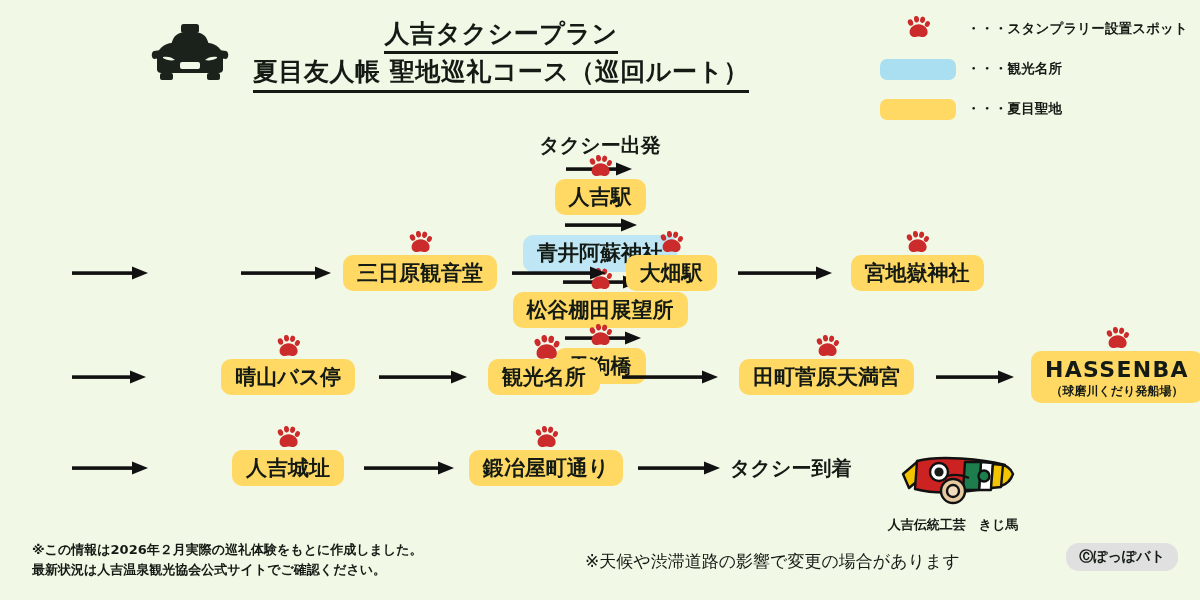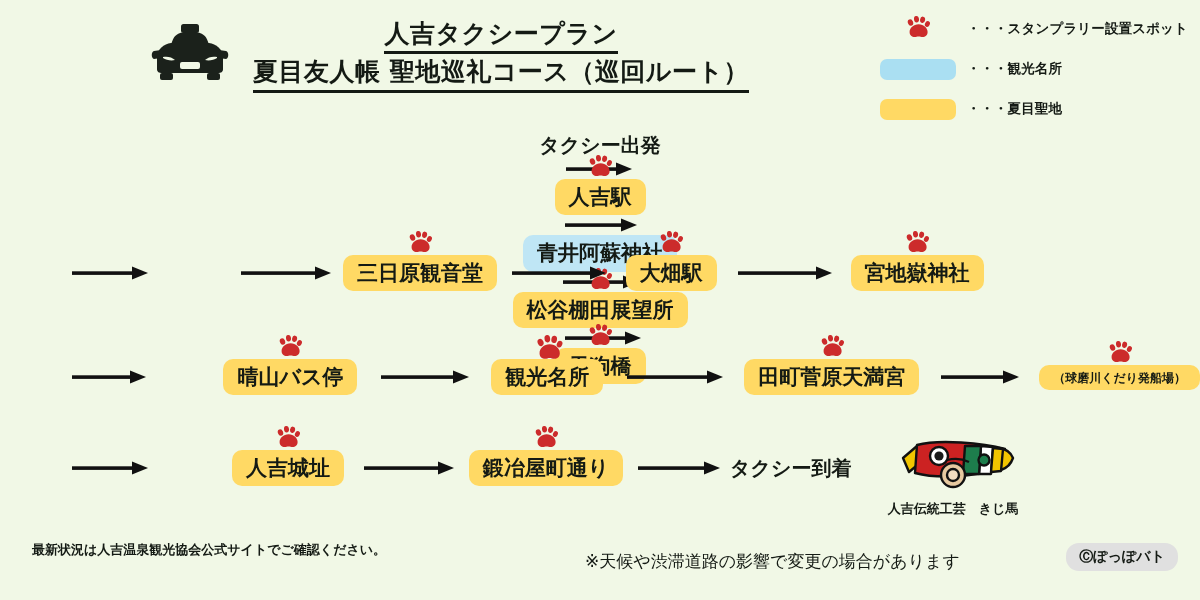--- a/index.html
+++ b/index.html
@@ -157,21 +157,21 @@
   .arrow {
     display: flex;
     align-items: center;
     height: 80px;
   }
 
   
   .kijiuma {
     position: absolute;
     left: 878px;
-    top: 432px;
+    top: 448px;
     width: 150px;
     text-align: center;
   }
   .kijiuma-caption {
     font-size: 13px;
     font-weight: bold;
     margin-top: 2px;
     white-space: nowrap;
   }
 
@@ -529,20 +529,21 @@
           <svg width="26" height="24" viewBox="0 0 26 24">
               <g fill="#cc2b2b">
                 <ellipse cx="5.5" cy="7.5" rx="2.6" ry="3.3" transform="rotate(-22 5.5 7.5)"></ellipse>
                 <ellipse cx="11.5" cy="4.2" rx="2.5" ry="3.3" transform="rotate(-8 11.5 4.2)"></ellipse>
                 <ellipse cx="17.6" cy="4.8" rx="2.5" ry="3.2" transform="rotate(10 17.6 4.8)"></ellipse>
                 <ellipse cx="22.4" cy="9" rx="2.4" ry="3" transform="rotate(26 22.4 9)"></ellipse>
                 <path d="M13.6 9.2 C18.8 9.2 22.6 13 22.6 17 C22.6 21 19 22.8 15.6 21.7 C14.4 21.3 12.8 21.3 11.6 21.7 C8.2 22.8 4.6 21 4.6 17 C4.6 13 8.4 9.2 13.6 9.2 Z"></path>
               </g>
             </svg>
         </span>
+        <span class="node-main latin">HASSENBA</span>
         <span class="node-sub">（球磨川くだり発船場）</span>
       </span>
     </div>
   </div>
 
   <div class="row row-4">
     <div class="cell arrow" style="width:152px;justify-content:flex-start;padding-left:72px">
       <svg width="80" height="20" viewBox="0 0 80 20">
           <g fill="#111">
             <rect x="0" y="8.3" width="62" height="3.6"></rect>
@@ -619,18 +620,19 @@
           <circle cx="66" cy="43" r="12" fill="#e7c9a0"></circle>
           <ellipse cx="66" cy="43" rx="6" ry="6" fill="#f2dcc0"></ellipse>
         </g>
         <path d="M60 28 C68 26 76 27 82 30" stroke="#111" stroke-width="2.2" fill="none"></path>
       </svg>
     </span>
     <div class="kijiuma-caption">人吉伝統工芸　きじ馬</div>
   </div>
 
   <div class="footer-left">
+    <div>※この情報は2026年２月実際の巡礼体験をもとに作成しました。</div>
     <div>最新状況は人吉温泉観光協会公式サイトでご確認ください。</div>
   </div>
   <div class="footer-center">※天候や渋滞道路の影響で変更の場合があります</div>
   <div class="copyright">Ⓒぽっぽバト</div>
 
 </div>
 
 </body></html>

